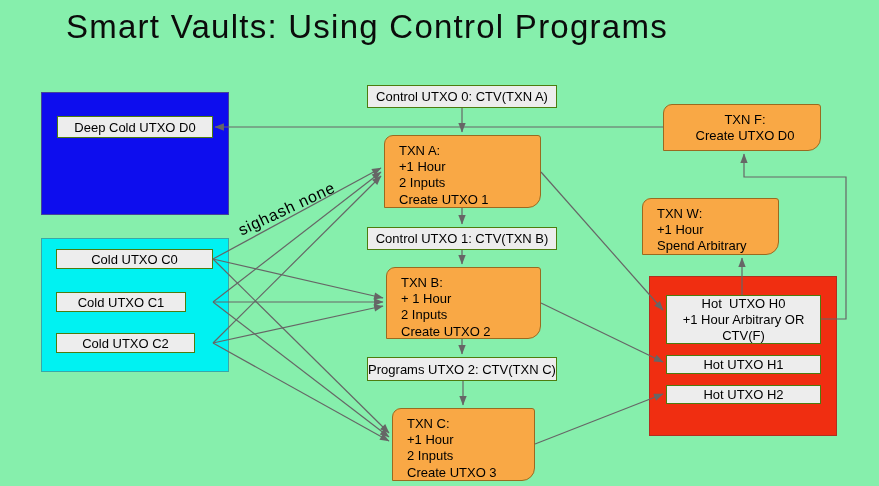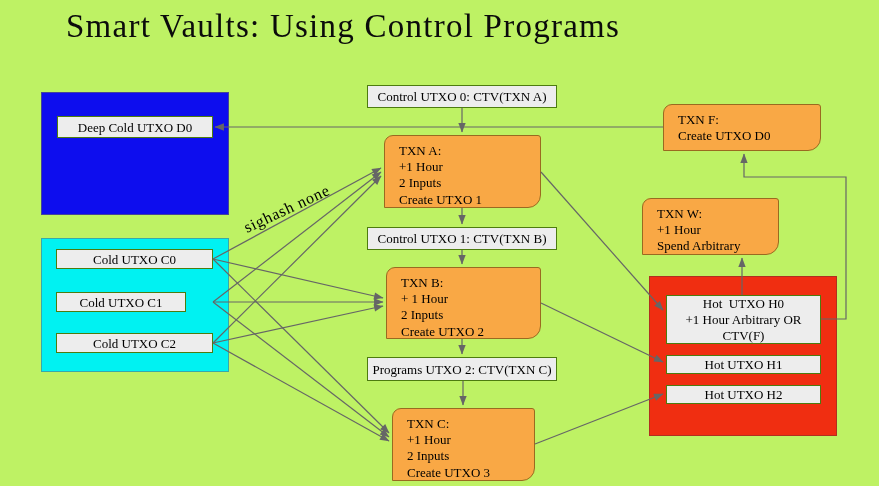--- a/index.html
+++ b/index.html
@@ -5,23 +5,22 @@
   html, body {
     margin: 0;
     padding: 0;
     background: #ffffff;
     font-family: "Liberation Sans", sans-serif;
   }
   .canvas {
     position: relative;
     width: 879px;
     height: 486px;
-    background: #bef264;
+    background: #86efac;
     overflow: hidden;
-    font-family: Liberation Serif, serif;
   }
   .title {
     position: absolute;
     left: 66px;
     top: 8px;
     font-size: 33px;
     color: #0b0b0b;
     letter-spacing: 1.25px;
     white-space: nowrap;
   }
@@ -83,21 +82,21 @@
 <div class="canvas">
 
   <div class="title">Smart Vaults: Using Control Programs</div>
 
   <div class="box blue-box" style="background: rgb(13, 13, 238);"></div>
   <div class="gray-label" style="left:57px; top:116px; width:156px; height:22px;">Deep Cold UTXO D0</div>
 
   <div class="box cyan-box" style="background: rgb(0, 242, 242);"></div>
   <div class="gray-label" style="left:56px; top:249px; width:157px; height:20px;">Cold UTXO C0</div>
   <div class="gray-label" style="left:56px; top:292px; width:130px; height:20px;">Cold UTXO C1</div>
-  <div class="gray-label" style="left:56px; top:333px; width:157px; height:20px;">Cold UTXO C2</div>
+  <div class="gray-label" style="left:56px; top:333px; width:139px; height:20px;">Cold UTXO C2</div>
 
   <div class="gray-label" style="left:367px; top:85px; width:190px; height:23px;">Control UTXO 0: CTV(TXN A)</div>
   <div class="gray-label" style="left:367px; top:227px; width:190px; height:23px;">Control UTXO 1: CTV(TXN B)</div>
   <div class="gray-label" style="left:367px; top:357px; width:190px; height:24px;">Programs UTXO 2: CTV(TXN C)</div>
 
   <div class="txn-box" style="left: 384px; top: 135px; width: 157px; height: 73px; background: rgb(249, 168, 69);">
     <span>TXN A:</span>
     <span>+1 Hour</span>
     <span>2 Inputs</span>
     <span>Create UTXO 1</span>
@@ -108,21 +107,21 @@
     <span>2 Inputs</span>
     <span>Create UTXO 2</span>
   </div>
   <div class="txn-box" style="left: 392px; top: 408px; width: 143px; height: 73px; background: rgb(249, 168, 69);">
     <span>TXN C:</span>
     <span>+1 Hour</span>
     <span>2 Inputs</span>
     <span>Create UTXO 3</span>
   </div>
 
-  <div class="txn-box" style="left: 663px; top: 104px; width: 158px; height: 47px; background: rgb(249, 168, 69);">
+  <div class="txn-box" style="left: 663px; top: 104px; width: 158px; height: 47px; background: rgb(249, 168, 69); text-align: center;">
     <span>TXN F:</span>
     <span>Create UTXO D0</span>
   </div>
   <div class="txn-box" style="left: 642px; top: 198px; width: 137px; height: 57px; background: rgb(249, 168, 69);">
     <span>TXN W:</span>
     <span>+1 Hour</span>
     <span>Spend Arbitrary</span>
   </div>
 
   <div class="box red-box" style="background: rgb(240, 46, 17);"></div>

